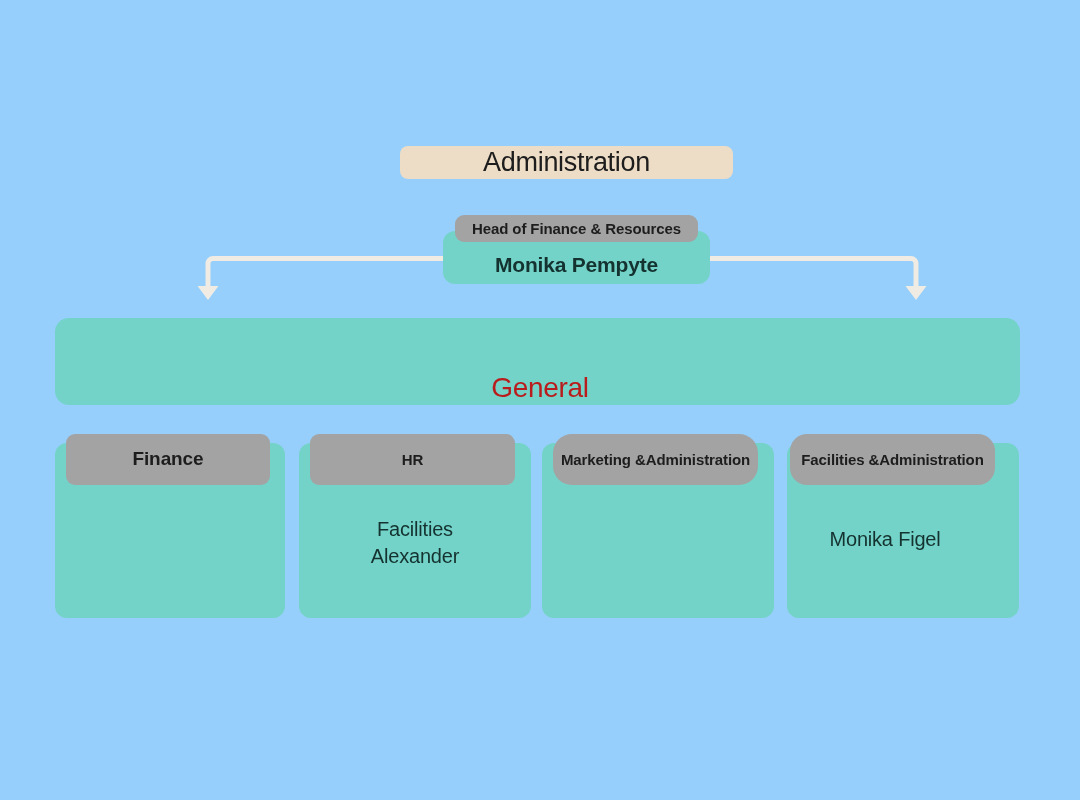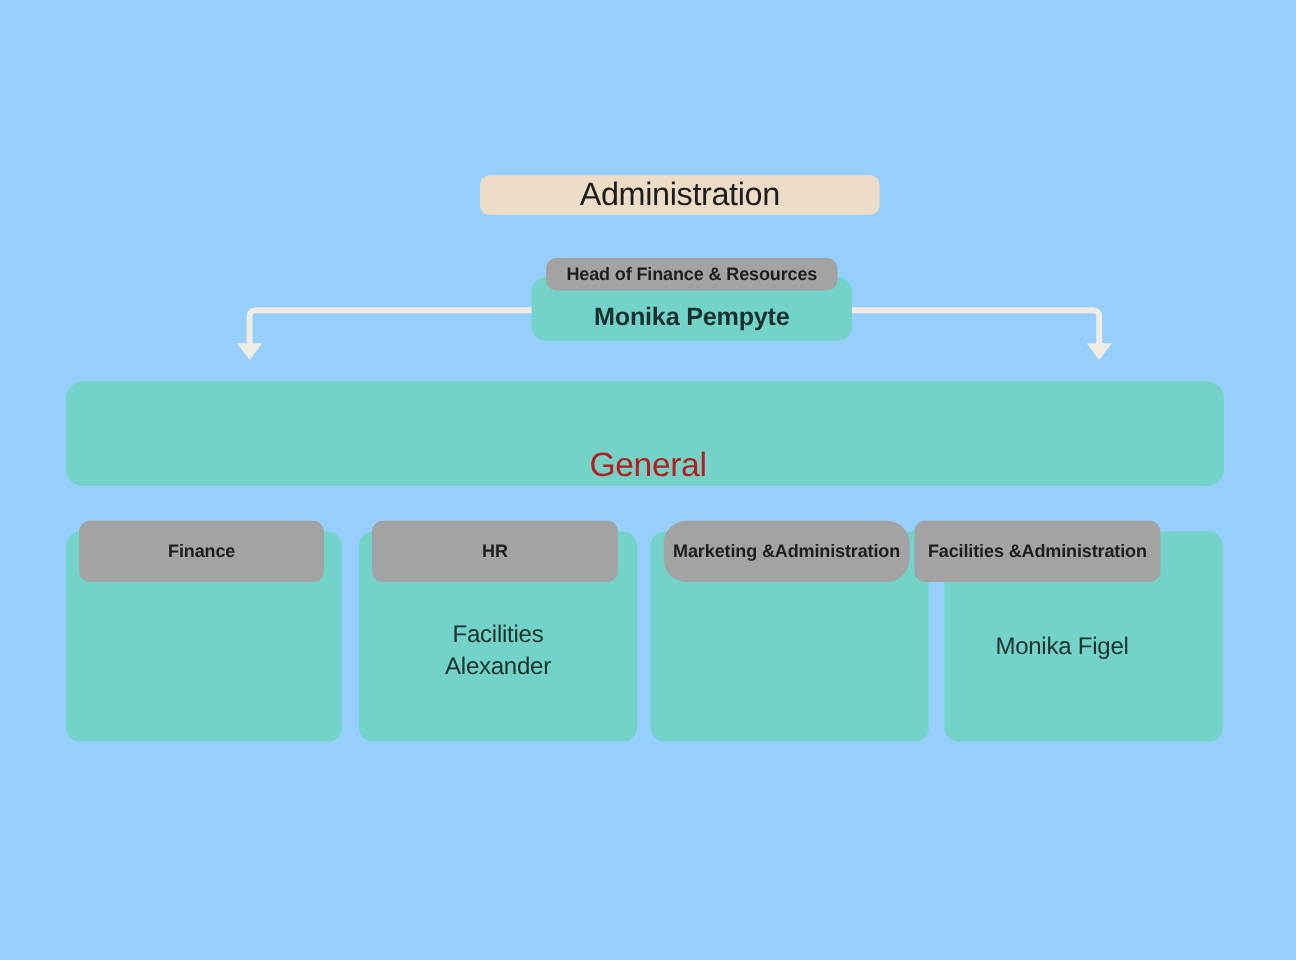--- a/index.html
+++ b/index.html
@@ -157,35 +157,35 @@
   </svg>
 
   <div class="green-card" id="head-card"></div>
   <div class="person-text" id="head-person">Monika Pempyte</div>
   <div class="label-chip" id="head-chip">Head of Finance &amp; Resources</div>
 
   <div class="green-card" id="general-card"></div>
   <div id="general-label">General</div>
 
   <div class="green-card dept-card" style="left:55px; width:230px;"></div>
-  <div class="label-chip dept-chip" style="left:66px; width:204px; height:51px; font-size:15px;">Finance</div>
+  <div class="label-chip dept-chip" style="left:66px; width:204px; height:51px; font-size:19px;">Finance</div>
 
   <div class="green-card dept-card" style="left:299px; width:232px;"></div>
   <div class="person-text dept-person" style="left:299px; top:516px; width:232px;">Facilities
 Alexander</div>
   <div class="label-chip dept-chip" style="left:310px; width:205px; height:51px; font-size:15px;">HR</div>
 
   <div class="green-card dept-card" style="left:542px; width:232px;"></div>
   <div class="label-chip dept-chip" style="left:553px; width:205px; height:51px; font-size:15px;border-radius:19px;">
       <span>Marketing &amp;</span>
       <br>
       <span>Administration</span>
     </div>
 
   <div class="green-card dept-card" style="left:787px; width:232px;"></div>
   <div class="person-text dept-person" style="left:787px; top:526px; width:196px;">Monika Figel</div>
-  <div class="label-chip dept-chip" style="left:762px; width:205px; height:51px; font-size:15px;">
+  <div class="label-chip dept-chip" style="left:790px; width:205px; height:51px; font-size:15px;border-radius:17px;">
       <span>Facilities &amp;</span>
       <br>
       <span>Administration</span>
     </div>
 
 </div>
 
 </body></html>

